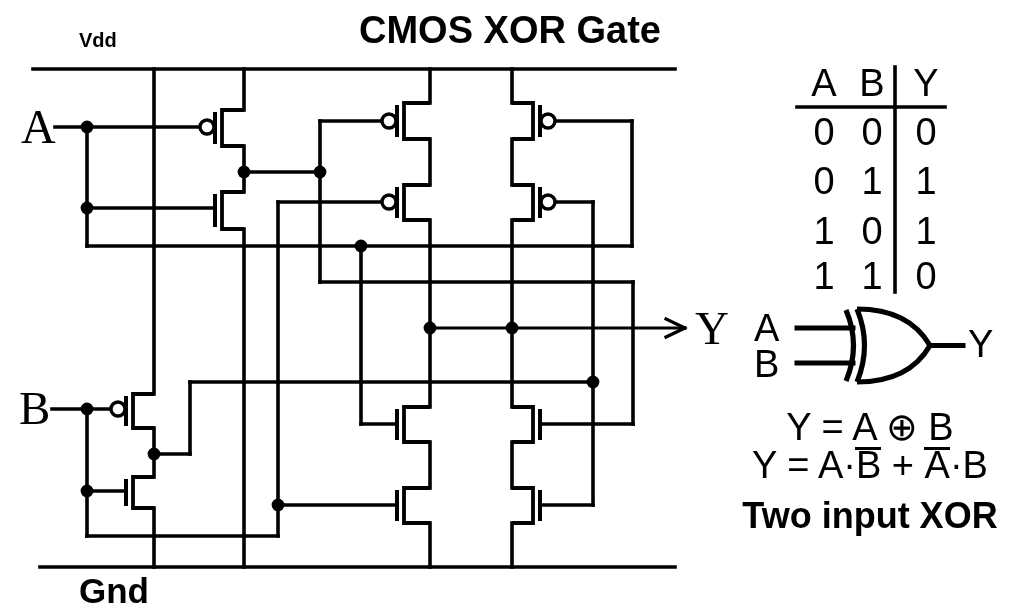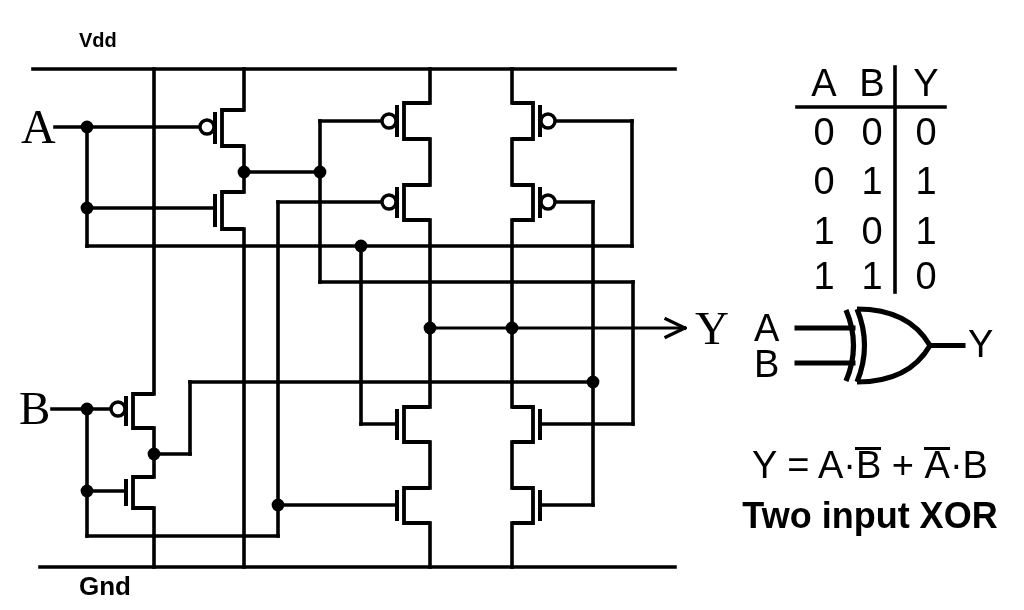--- a/index.html
+++ b/index.html
@@ -114,22 +114,23 @@
       <line x1="895" y1="67" x2="895" y2="292" stroke="#000000" stroke-width="3.6" stroke-linecap="square"></line>
       <line x1="797" y1="328" x2="853" y2="328" stroke="#000000" stroke-width="5" stroke-linecap="square"></line>
       <line x1="797" y1="363" x2="853" y2="363" stroke="#000000" stroke-width="5" stroke-linecap="square"></line>
       <path d="M 846 310 Q 861 345.5 846 381" fill="none" stroke="#000000" stroke-width="5.2"></path>
       <path d="M 857 309 Q 872 345.5 857 382" fill="none" stroke="#000000" stroke-width="5.2"></path>
       <path d="M 857 309 C 893 309 917 323 930 345.5" fill="none" stroke="#000000" stroke-width="5.2"></path>
       <path d="M 857 382 C 893 382 917 368 930 345.5" fill="none" stroke="#000000" stroke-width="5.2"></path>
       <line x1="930" y1="345.5" x2="963" y2="345.5" stroke="#000000" stroke-width="5" stroke-linecap="square"></line>
     </svg>
 
+  <div class="lbl bold ctr" style="left:300px;top:9px;width:420px;font-size:38px;">CMOS XOR Gate</div>
   <div class="lbl bold" style="left:79px;top:29px;font-size:20px;">Vdd</div>
-  <div class="lbl bold" style="left:79px;top:571px;font-size:26px;">Gnd</div>
+  <div class="lbl bold" style="left:79px;top:571px;font-size:35px;">Gnd</div>
   <div class="lbl serif" style="left:21px;top:99px;font-size:48px;">A</div>
   <div class="lbl serif" style="left:19px;top:381px;font-size:47px;">B</div>
   <div class="lbl serif" style="left:695px;top:301px;font-size:47px;">Y</div>
 
   <div id="truth-table">
       <div class="tt-cell" style="left: 794px; top: 63px; font-size: 38px;">A</div>
       <div class="tt-cell" style="left: 842px; top: 63px; font-size: 38px;">B</div>
       <div class="tt-cell" style="left: 896px; top: 63px; font-size: 38px;">Y</div>
       <div class="tt-cell" style="left: 794px; top: 112px; font-size: 38px;">0</div>
       <div class="tt-cell" style="left: 842px; top: 112px; font-size: 38px;">0</div>
@@ -142,15 +143,16 @@
       <div class="tt-cell" style="left: 896px; top: 211px; font-size: 38px;">1</div>
       <div class="tt-cell" style="left: 794px; top: 256px; font-size: 38px;">1</div>
       <div class="tt-cell" style="left: 842px; top: 256px; font-size: 38px;">1</div>
       <div class="tt-cell" style="left: 896px; top: 256px; font-size: 38px;">0</div>
     </div>
 
   <div class="lbl" style="left:754px;top:307px;font-size:38px;">A</div>
   <div class="lbl" style="left:754px;top:343px;font-size:38px;">B</div>
   <div class="lbl" style="left:968px;top:323px;font-size:38px;">Y</div>
 
+  <div class="lbl ctr" style="left:730px;top:405px;width:280px;font-size:38px;">Y = A ⊕ B</div>
   <div class="lbl ctr" id="sop-equation" style="left:705px;top:444px;width:330px;font-size:38px;"><span>Y = A·</span><span class="ovl">B</span><span> + </span><span class="ovl">A</span><span>·B</span></div>
   <div class="lbl ctr bold" style="left:705px;top:495px;width:330px;font-size:36px;">Two input XOR</div>
 </div>
 
 </body></html>

